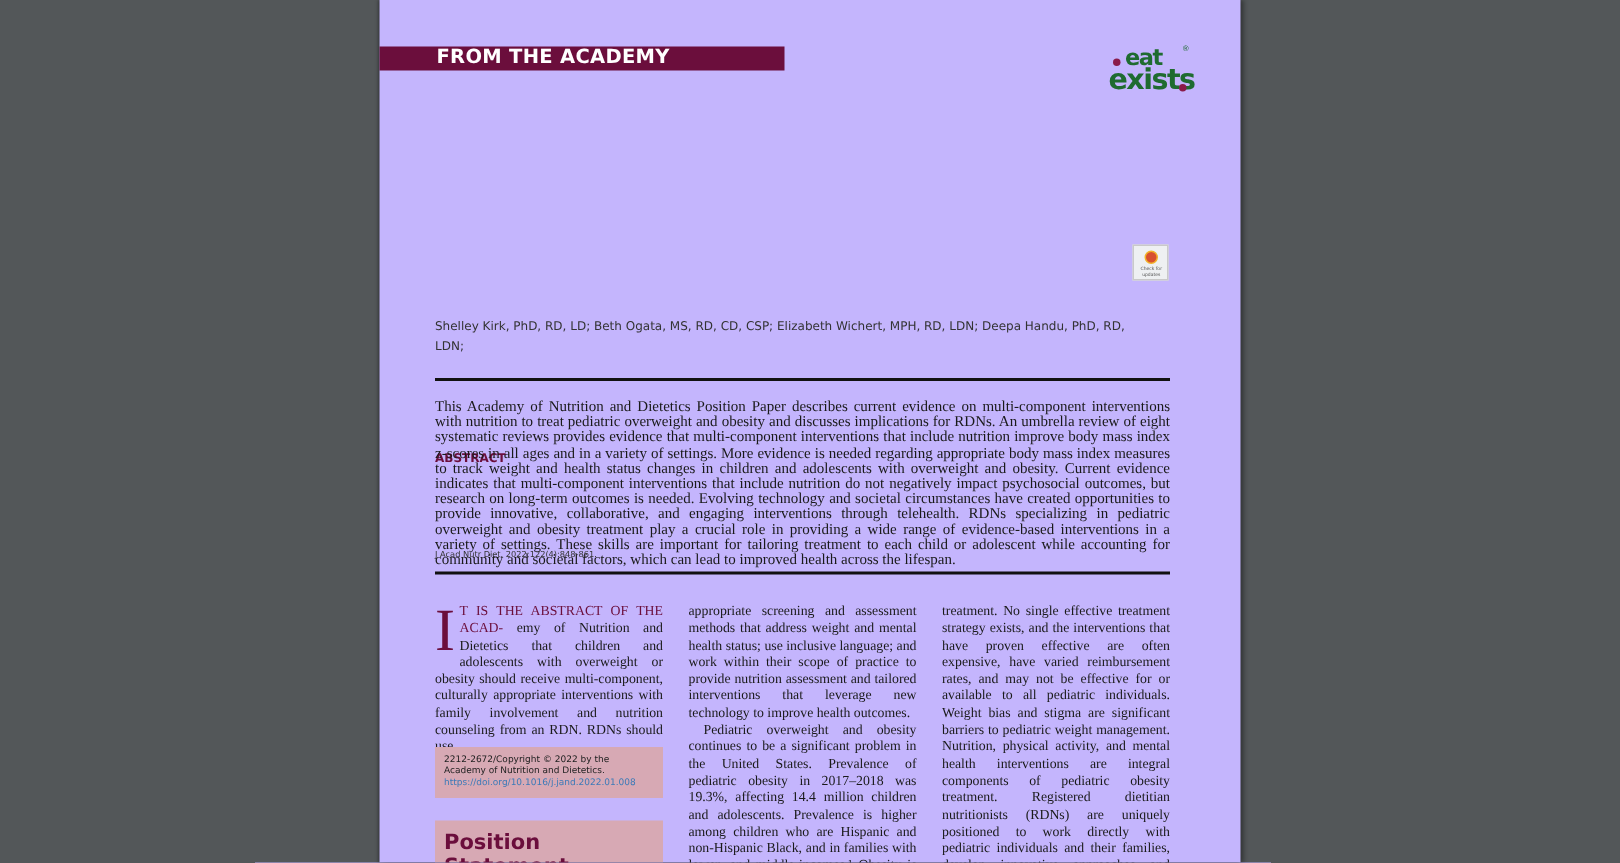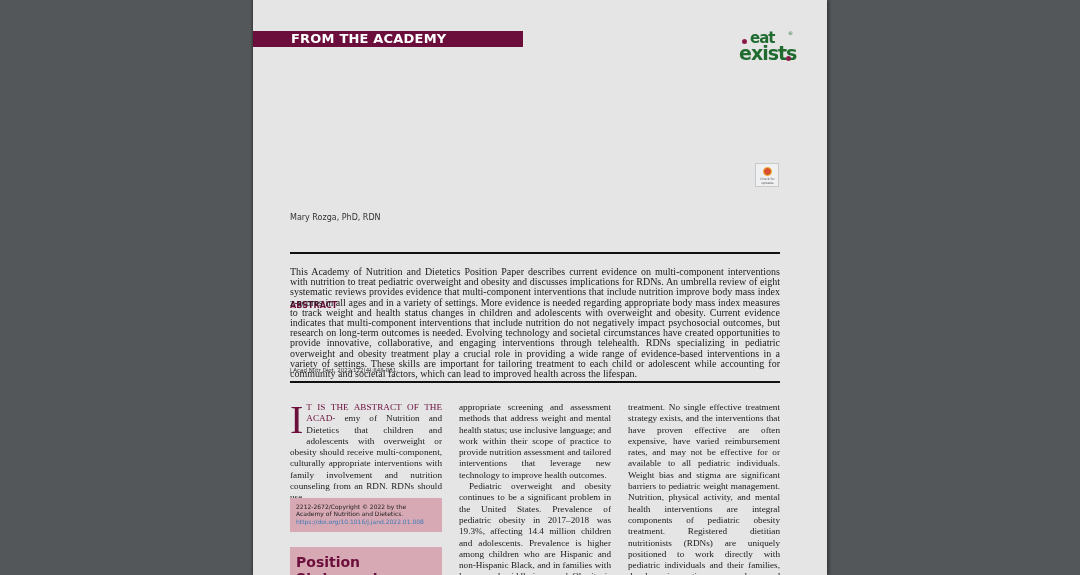--- a/index.html
+++ b/index.html
@@ -4,21 +4,21 @@
 <style>
   html, body { margin:0; padding:0; }
   body {
     width:1080px; height:575px; overflow:hidden;
     background:#535759;
     position:relative;
     font-family:"Liberation Serif", serif;
   }
   .page {
     position:absolute; left:253px; top:0; width:574px; height:575px;
-    background:#e5e5e5;
+    background:#c4b5fd;
     box-shadow: -1px 0 2px rgba(0,0,0,0.35), 2px 0 3px rgba(0,0,0,0.35);
   }
   .banner {
     position:absolute; left:0; top:31px; width:270px; height:16px;
     background:#6b0e3c;
   }
   .banner span {
     position:absolute; left:38px; top:0px;
     font-family:"DejaVu Sans", sans-serif; font-weight:bold;
     font-size:13px; line-height:16px; color:#ffffff; letter-spacing:0.2px;
@@ -97,21 +97,21 @@
     <span class="dot2"></span>
   </div>
 
 
   <div class="check-badge">
     <span class="ring"></span>
     <span class="txt">Check for updates</span>
   </div>
 
   <div class="authors">
-    <div>Mary Rozga, PhD, RDN</div>
+    <div>Shelley Kirk, PhD, RD, LD; Beth Ogata, MS, RD, CD, CSP; Elizabeth Wichert, MPH, RD, LDN; Deepa Handu, PhD, RD, LDN;</div>
   </div>
 
   <div class="rule" style="top:252px"></div>
   <div class="abs-head">ABSTRACT</div>
   <div class="abs-body">This Academy of Nutrition and Dietetics Position Paper describes current evidence on multi-component interventions with nutrition to treat pediatric overweight and obesity and discusses implications for RDNs. An umbrella review of eight systematic reviews provides evidence that multi-component interventions that include nutrition improve body mass index z-scores in all ages and in a variety of settings. More evidence is needed regarding appropriate body mass index measures to track weight and health status changes in children and adolescents with overweight and obesity. Current evidence indicates that multi-component interventions that include nutrition do not negatively impact psychosocial outcomes, but research on long-term outcomes is needed. Evolving technology and societal circumstances have created opportunities to provide innovative, collaborative, and engaging interventions through telehealth. RDNs specializing in pediatric overweight and obesity treatment play a crucial role in providing a wide range of evidence-based interventions in a variety of settings. These skills are important for tailoring treatment to each child or adolescent while accounting for community and societal factors, which can lead to improved health across the lifespan.</div>
   <div class="citation">J Acad Nutr Diet. 2022;122(4):848-861.</div>
   <div class="rule" style="top:381px"></div>
 
   <div class="col col1">
     <span class="dropcap">I</span>

